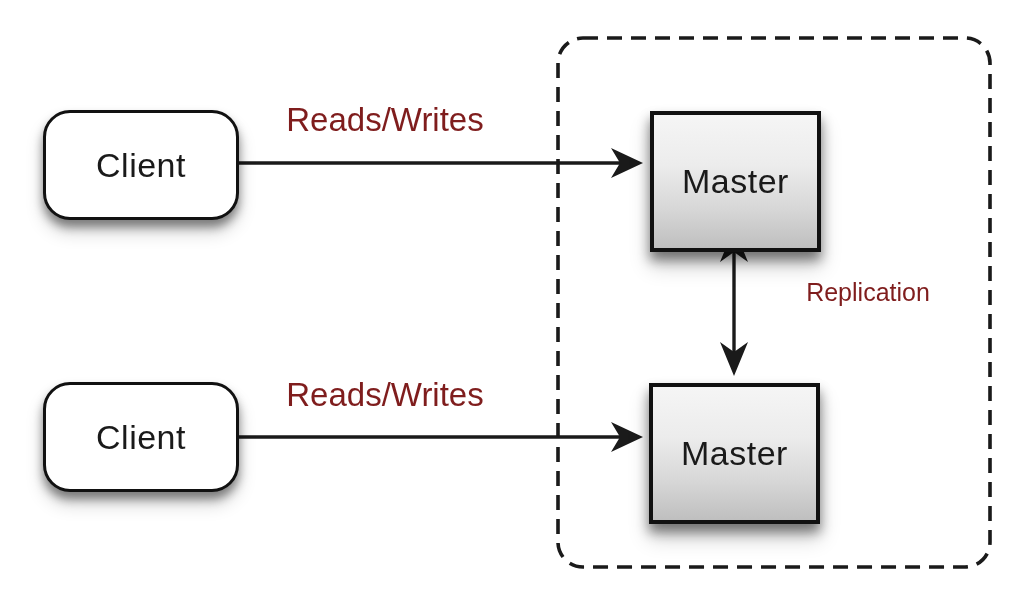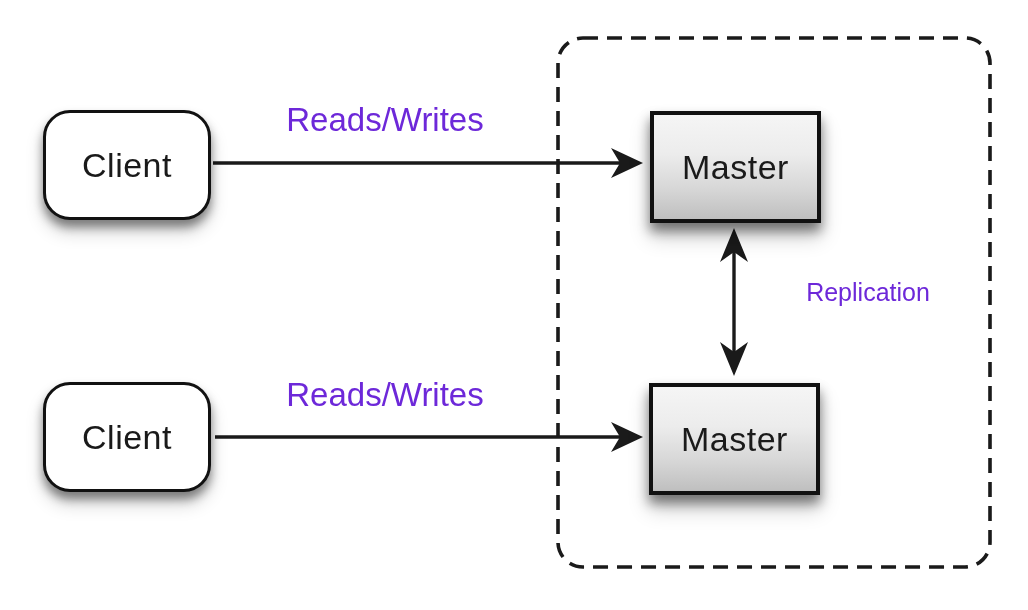--- a/index.html
+++ b/index.html
@@ -26,41 +26,41 @@
     position: absolute;
     display: flex;
     align-items: center;
     justify-content: center;
     color: #1a1a1a;
     font-size: 34px;
     letter-spacing: 0.5px;
     box-sizing: border-box;
   }
   .client {
-    width: 168px;
+    width: 196px;
     height: 110px;
     background: #ffffff;
     border: 3.5px solid #111111;
     border-radius: 27px;
     box-shadow: 0 7px 10px rgba(0,0,0,0.42), 0 12px 18px rgba(0,0,0,0.18);
   }
   .master {
     width: 171px;
-    height: 112px;
+    height: 141px;
     background: linear-gradient(180deg, #f5f5f5 0%, #ececec 38%, #d6d6d6 72%, #bfbfbf 100%);
     border: 4px solid #111111;
     box-shadow: 0 8px 11px rgba(0,0,0,0.45), 0 14px 20px rgba(0,0,0,0.20);
   }
   .client-top    { left: 43px;  top: 110px; }
   .client-bottom { left: 43px;  top: 382px; }
   .master-top    { left: 650px; top: 111px; }
   .master-bottom { left: 649px; top: 383px; }
   .edge-label {
     position: absolute;
-    color: #6d28d9;
+    color: #7f1d1d;
     text-align: center;
     white-space: nowrap;
   }
   .rw-top    { left: 235px; top: 101px; width: 300px; font-size: 33px; }
   .rw-bottom { left: 235px; top: 376px; width: 300px; font-size: 33px; }
   .replication-label { left: 750px; top: 278px; width: 236px; font-size: 25px; }
 </style>
 </head>
 <body>
 

